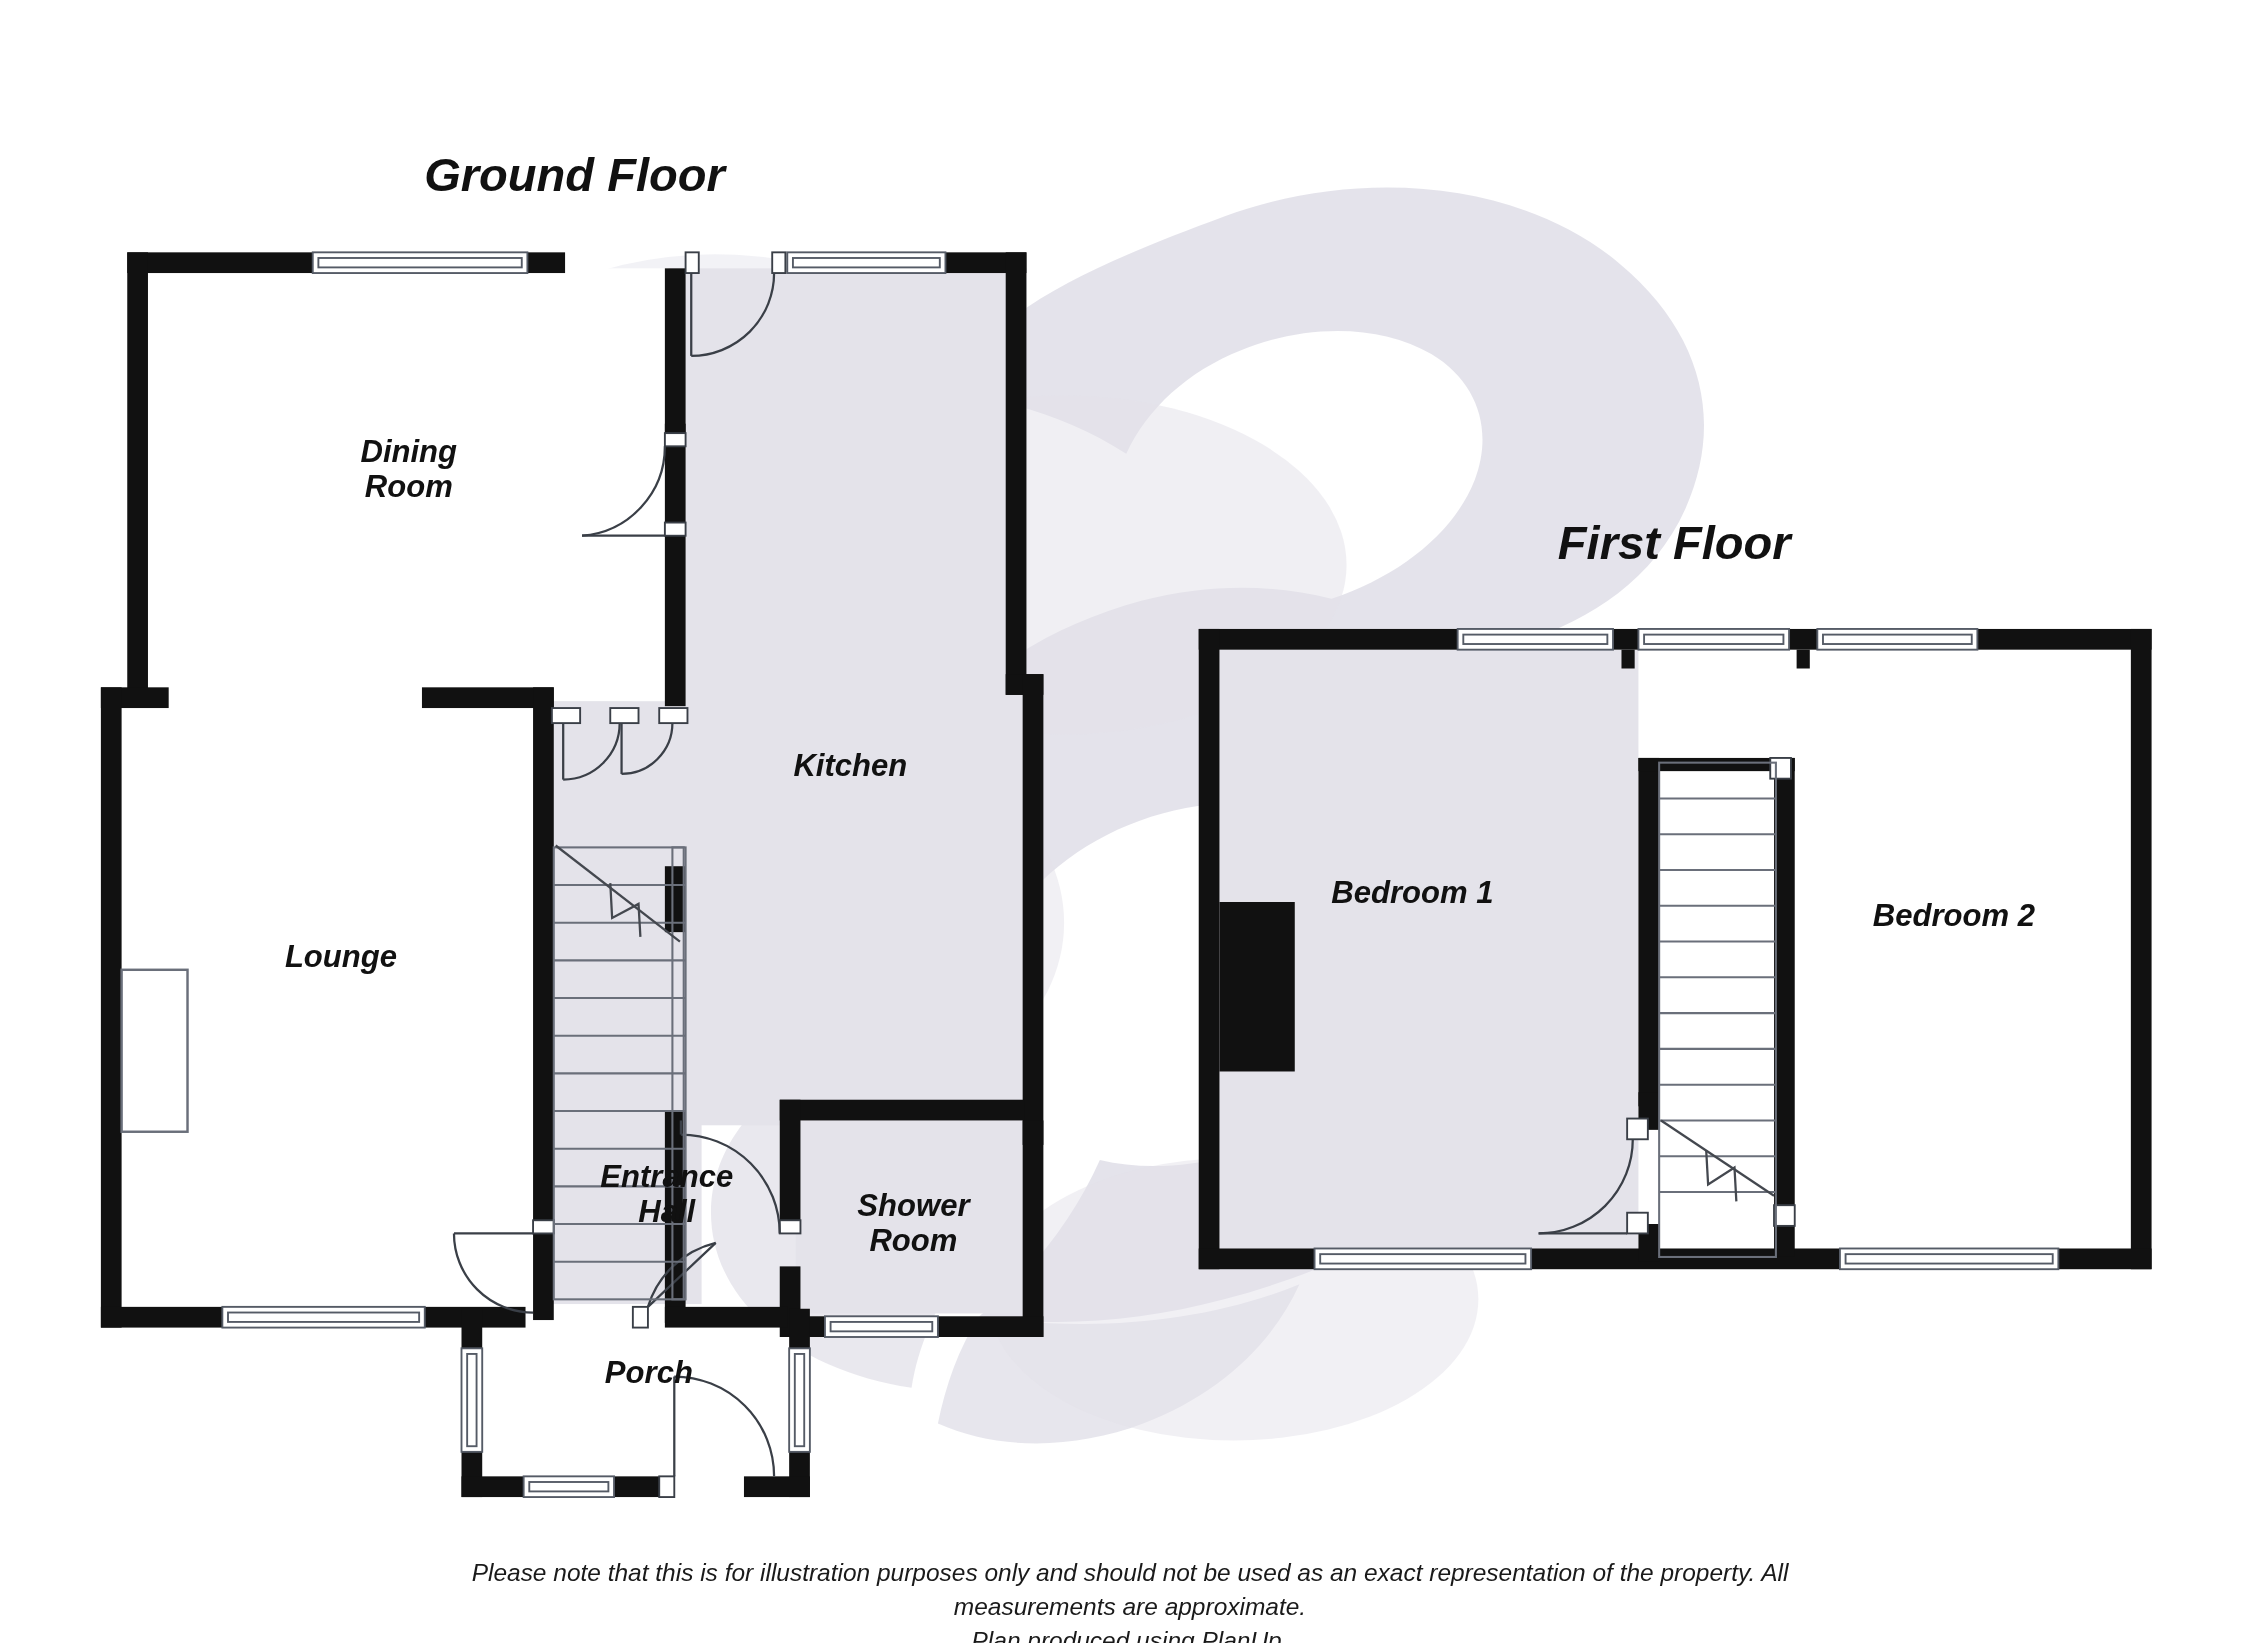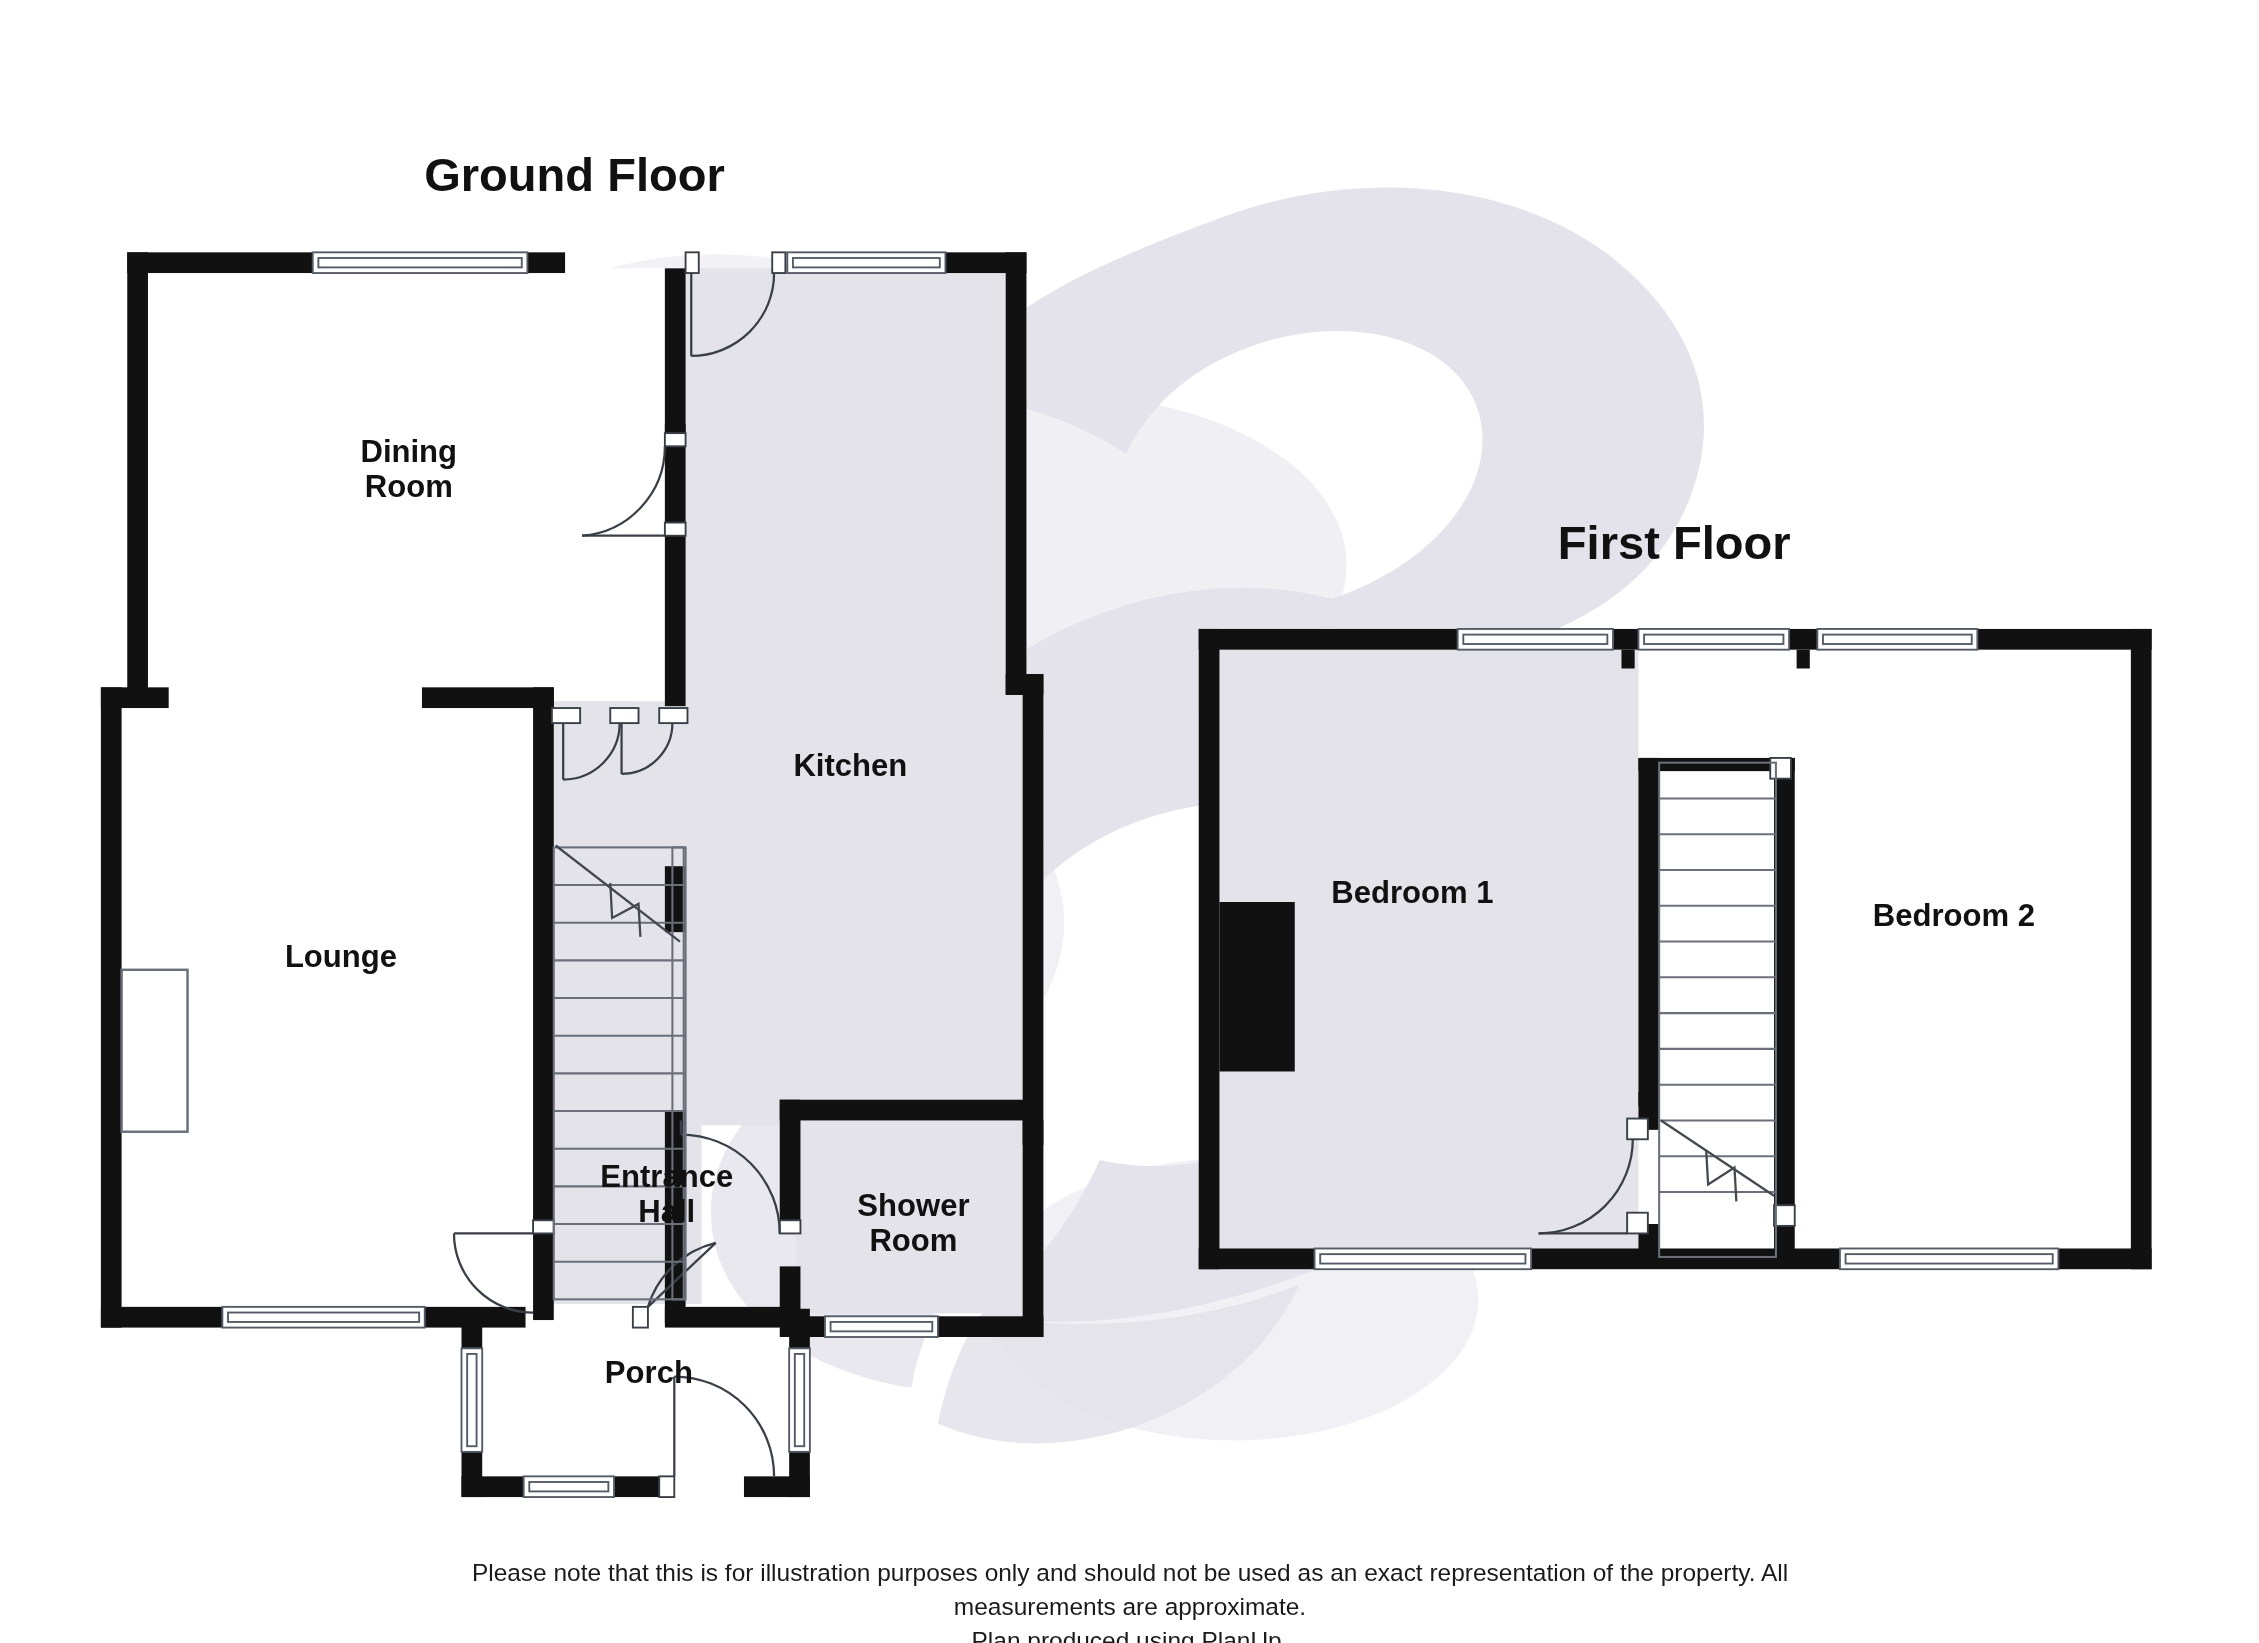--- a/index.html
+++ b/index.html
@@ -12,20 +12,21 @@
     height: 1643px;
     font-family: "Liberation Sans", sans-serif;
     position: relative;
     overflow: hidden;
   }
   #plan-root {
     position: absolute;
     left: 0; top: 0;
     width: 2260px;
     height: 1643px;
+    font-style: italic;
   }
   svg.plan {
     position: absolute;
     left: 0; top: 0;
     width: 2260px;
     height: 1643px;
     display: block;
   }
   .floor-title {
     font-family: "Liberation Sans", sans-serif;

